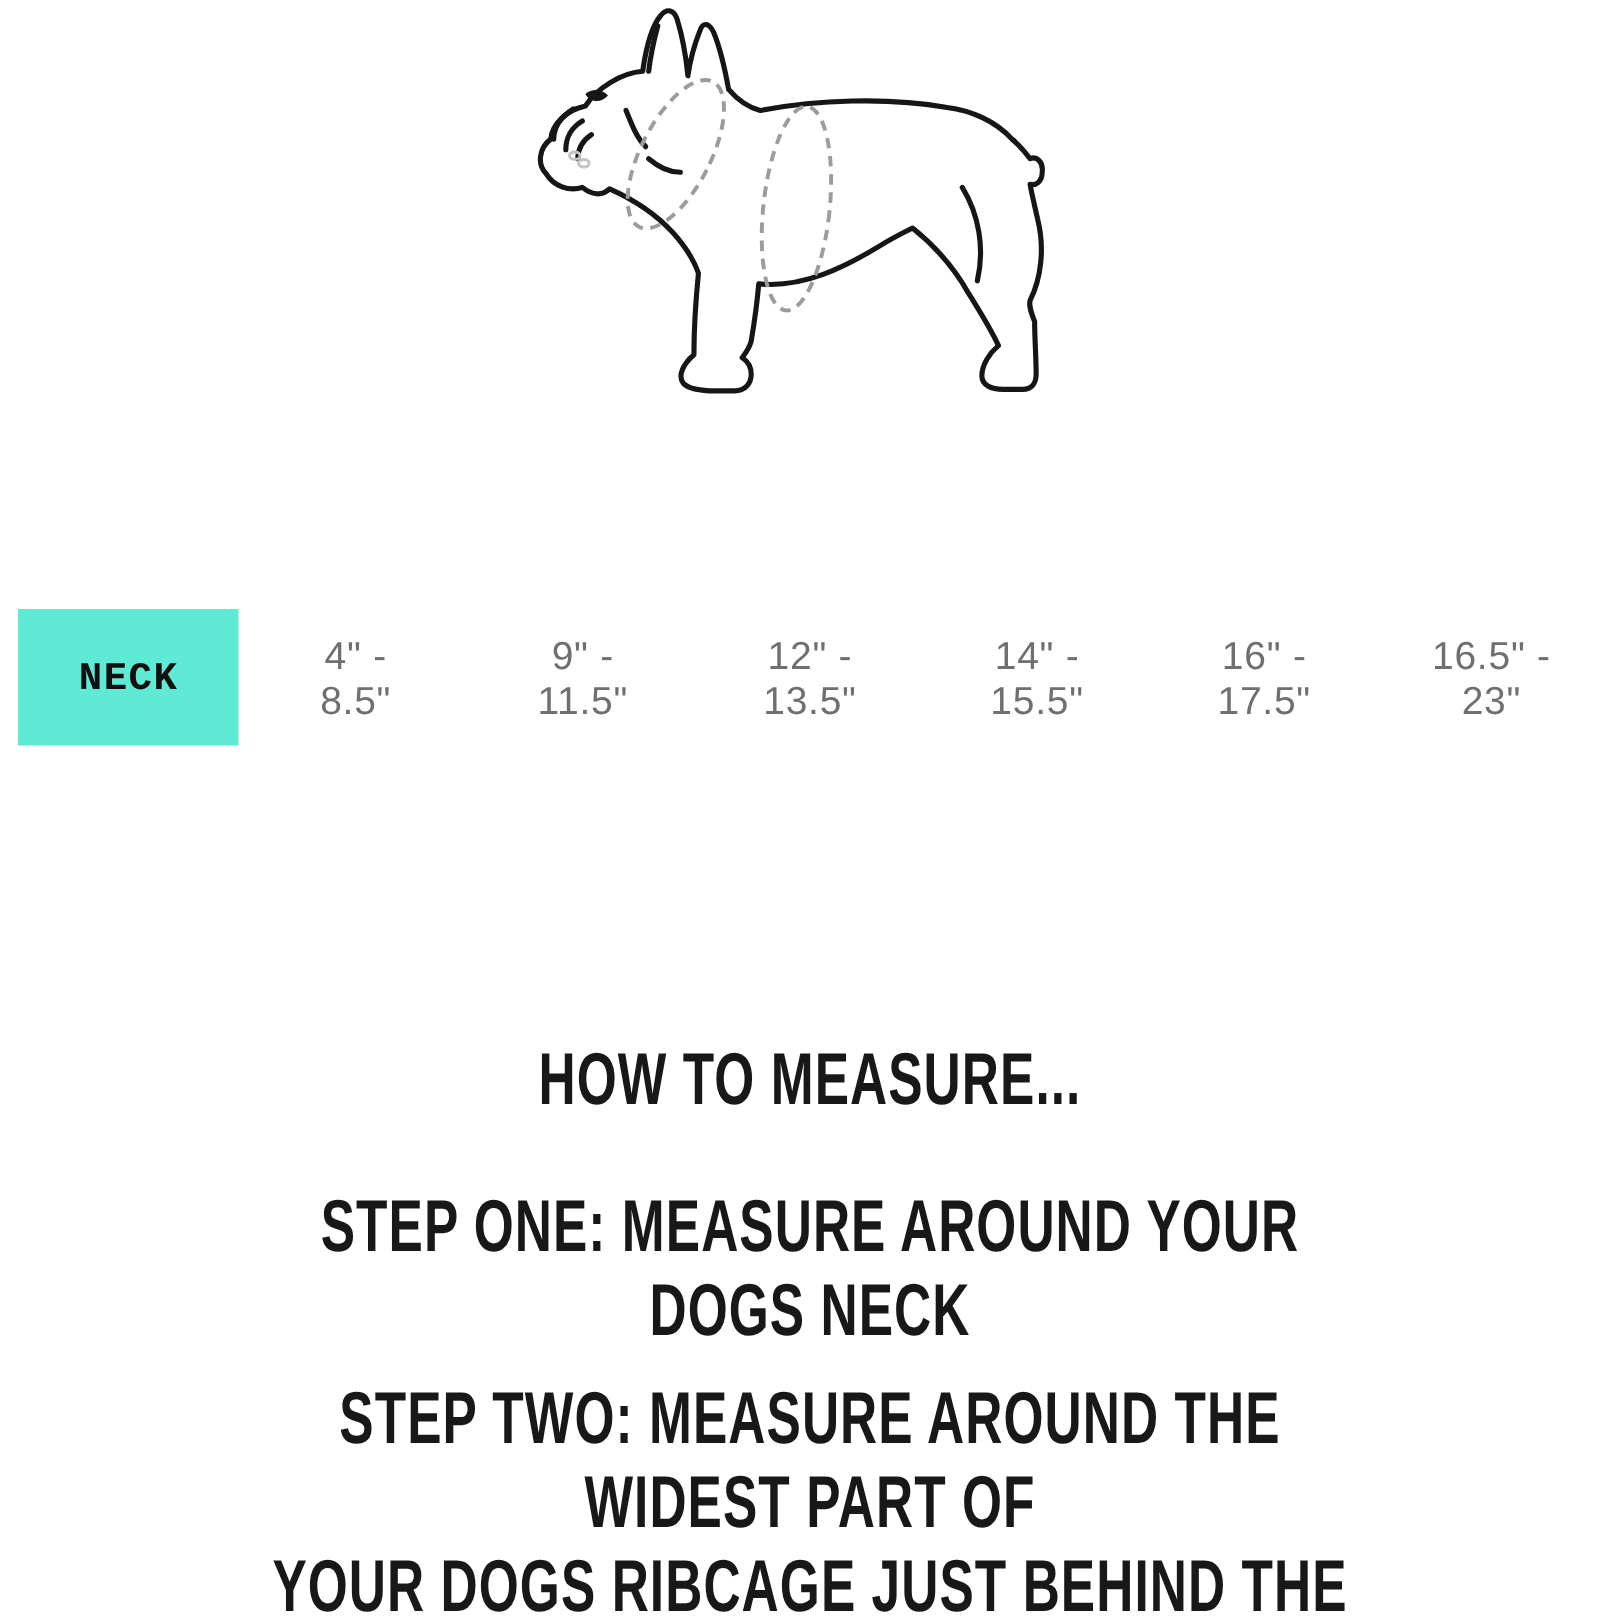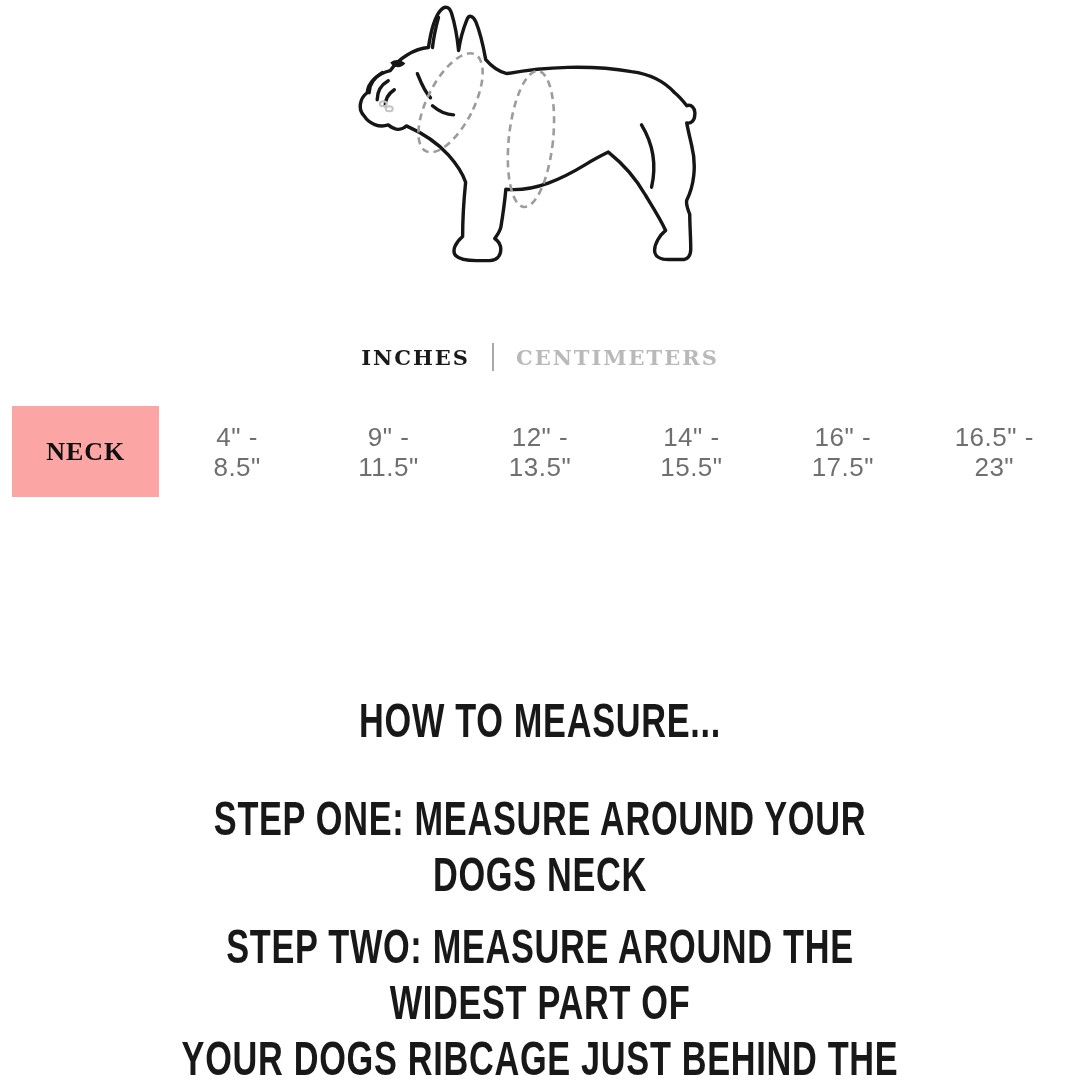--- a/index.html
+++ b/index.html
@@ -23,22 +23,22 @@
   .trow{display:table-row;}
   .tcell{display:table-cell;vertical-align:middle;text-align:center;}
   .thead .tcell{height:75px;}
   .trow.rneck .tcell{height:91px;}
   .trow.rchest .tcell{height:90px;}
   .corner{width:162px;background:transparent;}
   .th{font-family:"DejaVu Serif",serif;font-weight:700;font-size:27px;letter-spacing:1px;color:#101010;width:140px;}
   .th.dark{background:#d7d7d7;}
   .th.light{background:#f0f0f0;}
   .th.xxl{width:auto;}
-  .rowlabel{font-family:Liberation Serif, serif;font-weight:700;font-size:26px;letter-spacing:1px;
-            color:#101010;background:#fca5a5;}
+  .rowlabel{font-family:Liberation Mono, monospace;font-weight:700;font-size:26px;letter-spacing:1px;
+            color:#101010;background:#5eead4;}
   .val{font-size:26px;line-height:30px;letter-spacing:0.5px;color:#6f6f6f;white-space:pre-line;}
   .rneck .val{background:#ffffff;}
   .rchest .val{background:#f4f4f4;}
 
   
   .cond{position:absolute;left:0;width:1080px;text-align:center;
         font-family:"Liberation Sans",sans-serif;font-weight:700;color:#181818;
         transform:scaleX(0.70);letter-spacing:1px;white-space:pre-line;}
   .how-title{top:692px;font-size:49px;}
   .step-one{top:790px;font-size:49px;}
@@ -105,25 +105,20 @@
     <g fill="none" stroke="#c4c4c4" stroke-width="2">
       <ellipse cx="45" cy="101" rx="3.5" ry="2.5"></ellipse>
       <ellipse cx="51" cy="106" rx="3.5" ry="2.5"></ellipse>
     </g>
     <g fill="none" stroke="#9c9c9c" stroke-width="2.6" stroke-dasharray="7 5">
       <ellipse cx="112" cy="100" rx="23" ry="54" transform="rotate(27 112 100)"></ellipse>
       <ellipse cx="192" cy="136" rx="22" ry="68" transform="rotate(6 192 136)"></ellipse>
     </g>
   </svg>
 
-  <div class="unit-toggle">
-    <span class="unit active">INCHES</span>
-    <span class="unit-divider"></span>
-    <span class="unit inactive">CENTIMETERS</span>
-  </div>
 
   <div class="size-table">
     <div class="trow rneck">
       <div class="tcell rowlabel">NECK</div>
       <div class="tcell val">4" -
 8.5"</div>
       <div class="tcell val">9" -
 11.5"</div>
       <div class="tcell val">12" -
 13.5"</div>

